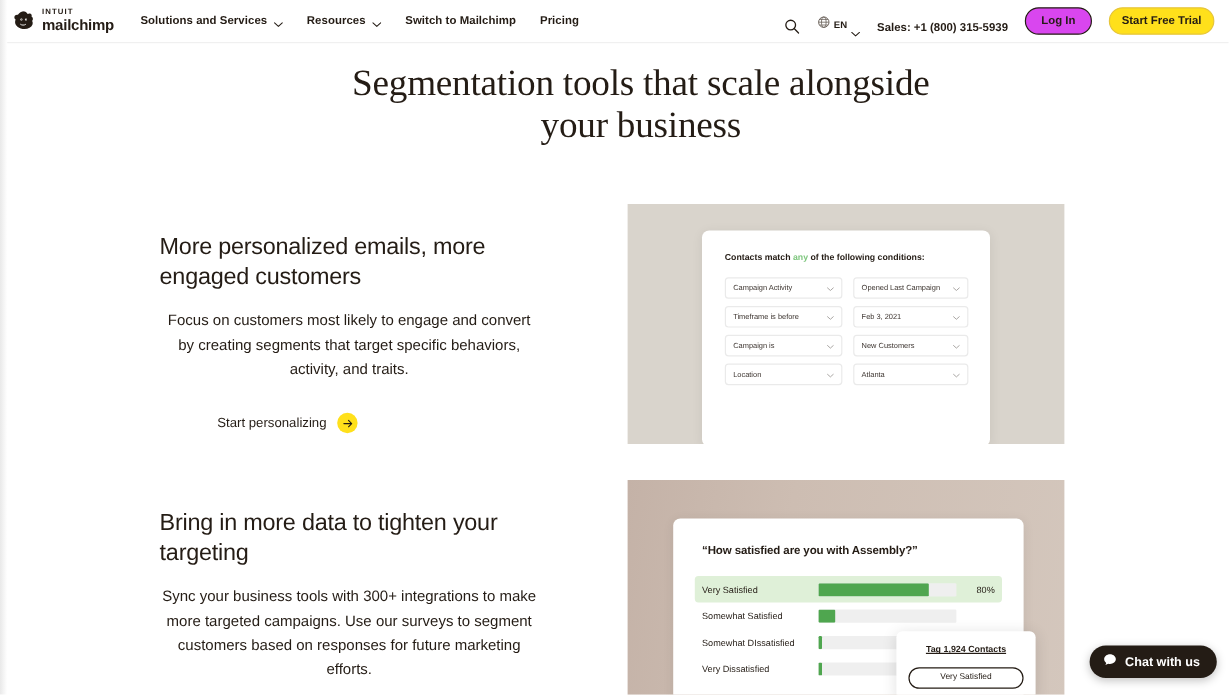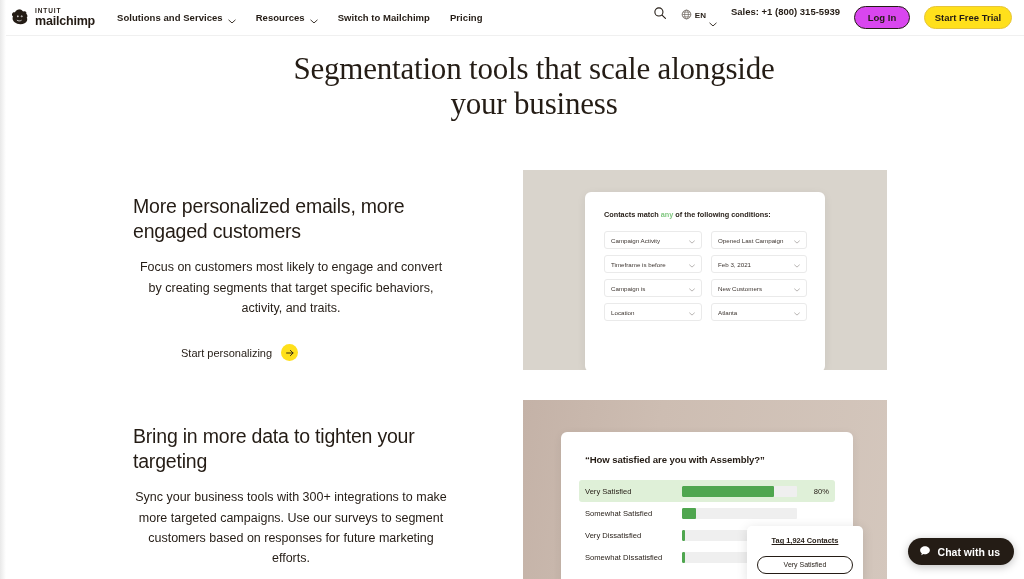--- a/index.html
+++ b/index.html
@@ -81,21 +81,21 @@
     white-space: nowrap;
     cursor: pointer;
   }
   .chev {
     width: 8px; height: 5px;
     display: inline-block;
   }
   .spacer { flex: 1 1 auto; }
   .header-right {
     display: flex;
-    align-items: flex-start;
+    align-items: flex-end;
     gap: 14px;
   }
   .icon-btn {
     display: inline-flex;
     align-items: center;
     justify-content: center;
     cursor: pointer;
   }
   .lang {
     display: inline-flex;
@@ -569,29 +569,29 @@
 
             <div class="srow">
               <span class="slabel">Somewhat Satisfied</span>
               <span class="strack">
                 <span class="sfill" style="width:12%"></span>
               </span>
               <span class="spct"></span>
             </div>
 
             <div class="srow">
-              <span class="slabel">Very Dissatisfied</span>
+              <span class="slabel">Somewhat DIssatisfied</span>
               <span class="strack">
                 <span class="sfill" style="width:3%"></span>
               </span>
               <span class="spct"></span>
             </div>
 
             <div class="srow">
-              <span class="slabel">Somewhat DIssatisfied</span>
+              <span class="slabel">Very Dissatisfied</span>
               <span class="strack">
                 <span class="sfill" style="width:3%"></span>
               </span>
               <span class="spct"></span>
             </div>
           </div>
 
           <div class="card card-tag">
             <div class="tag-title">Tag 1,924 Contacts</div>
             <span class="tag-pill">Very Satisfied</span>

